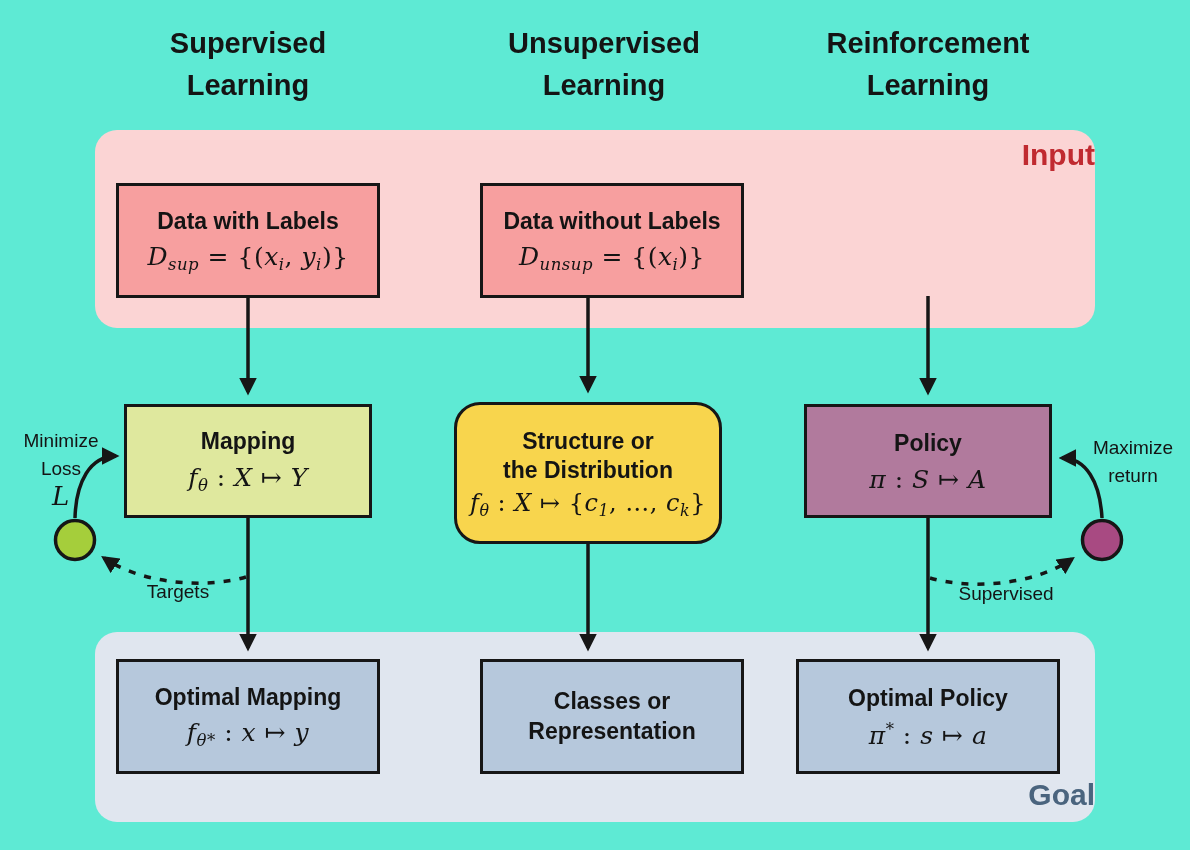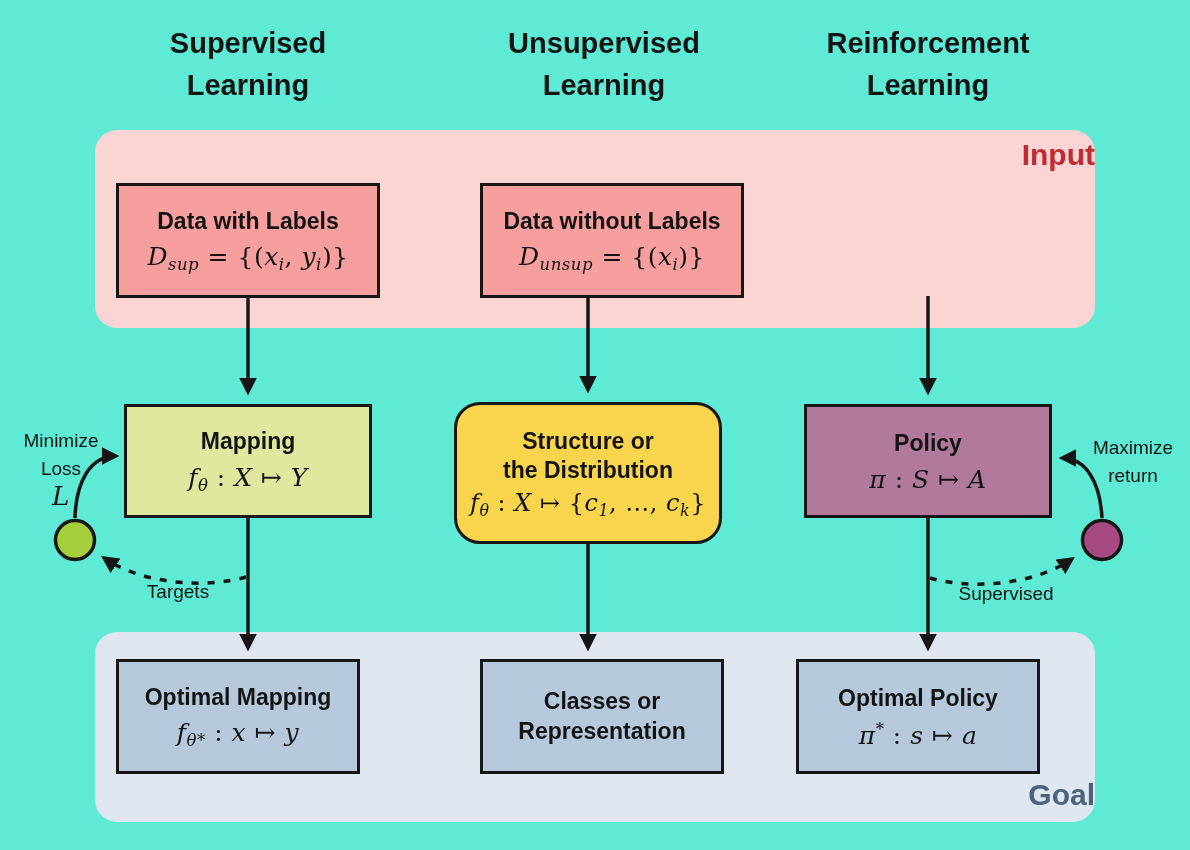--- a/index.html
+++ b/index.html
@@ -49,21 +49,21 @@
   .fill-policy{background:#b17a9d;}
   .fill-goal{background:#b6c8dc;}
 
   .row-input{top:183px;height:115px;width:264px;}
   .x-col0{left:116px;} .x-col1{left:480px;} .x-col2{left:796px;}
 
   .box-mapping{left:124px;top:404px;width:248px;height:114px;align-items:center;}
   .box-structure{left:454px;top:402px;width:268px;height:142px;gap:4px;border-radius:26px;}
   .box-policy{left:804px;top:404px;width:248px;height:114px;}
 
-  .row-goal{top:659px;height:115px;width:244px;}
+  .row-goal{top:659px;height:115px;width:264px;}
 
   
   .side-note{
     width:110px;text-align:center;font-size:19px;font-weight:500;
     line-height:1.45;color:#141414;z-index:4;
   }
   .note-left{left:6px;top:427px;}
   .note-right{left:1078px;top:434px;}
   .cal-symbol{
     font-family:"DejaVu Serif",serif;font-style:italic;font-size:26px;

